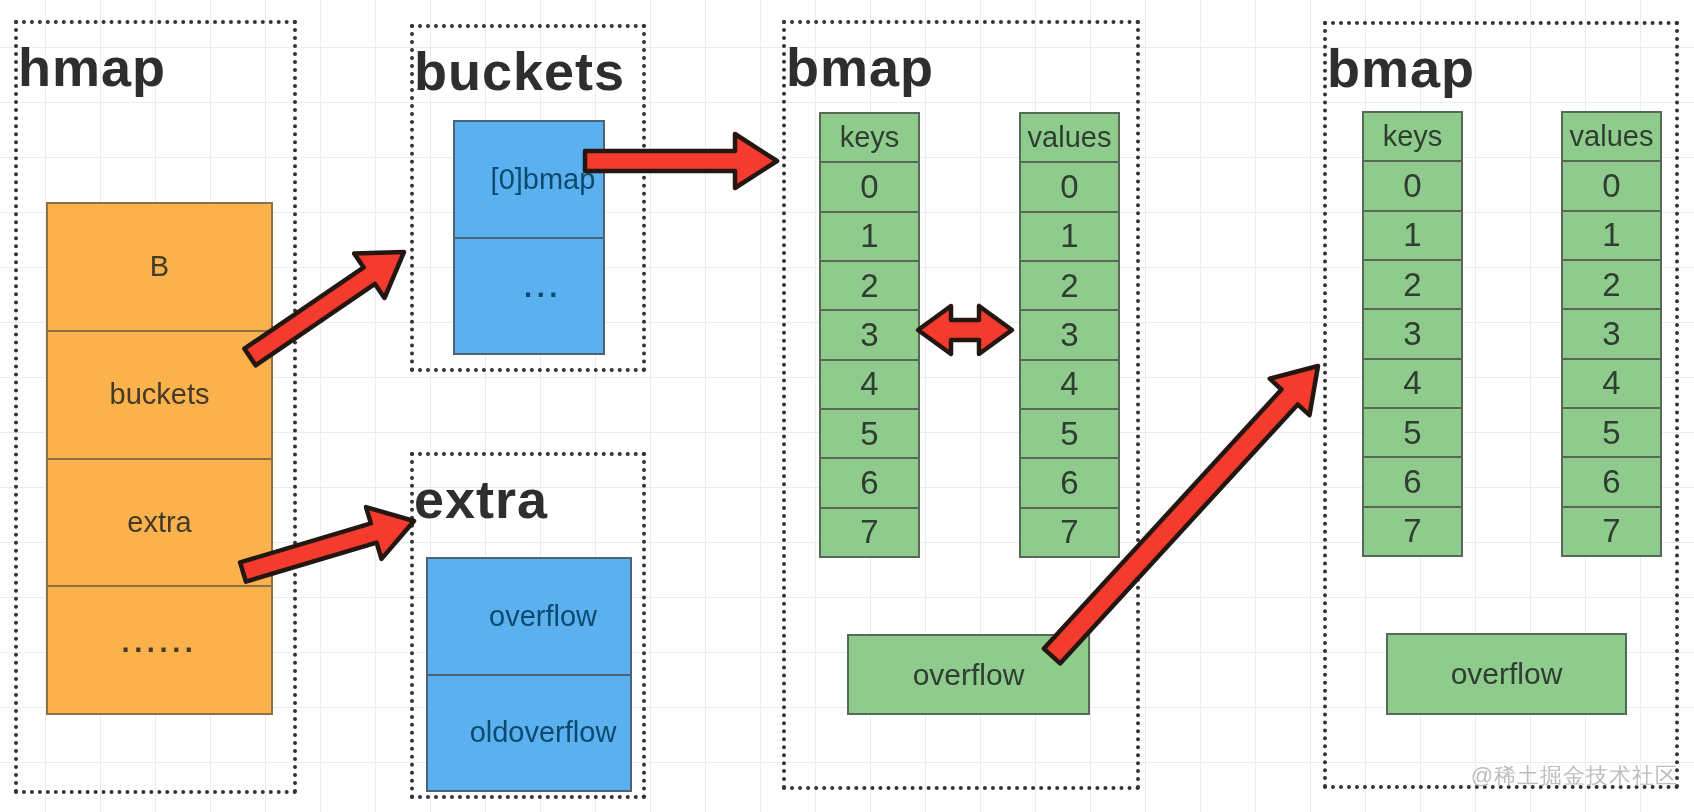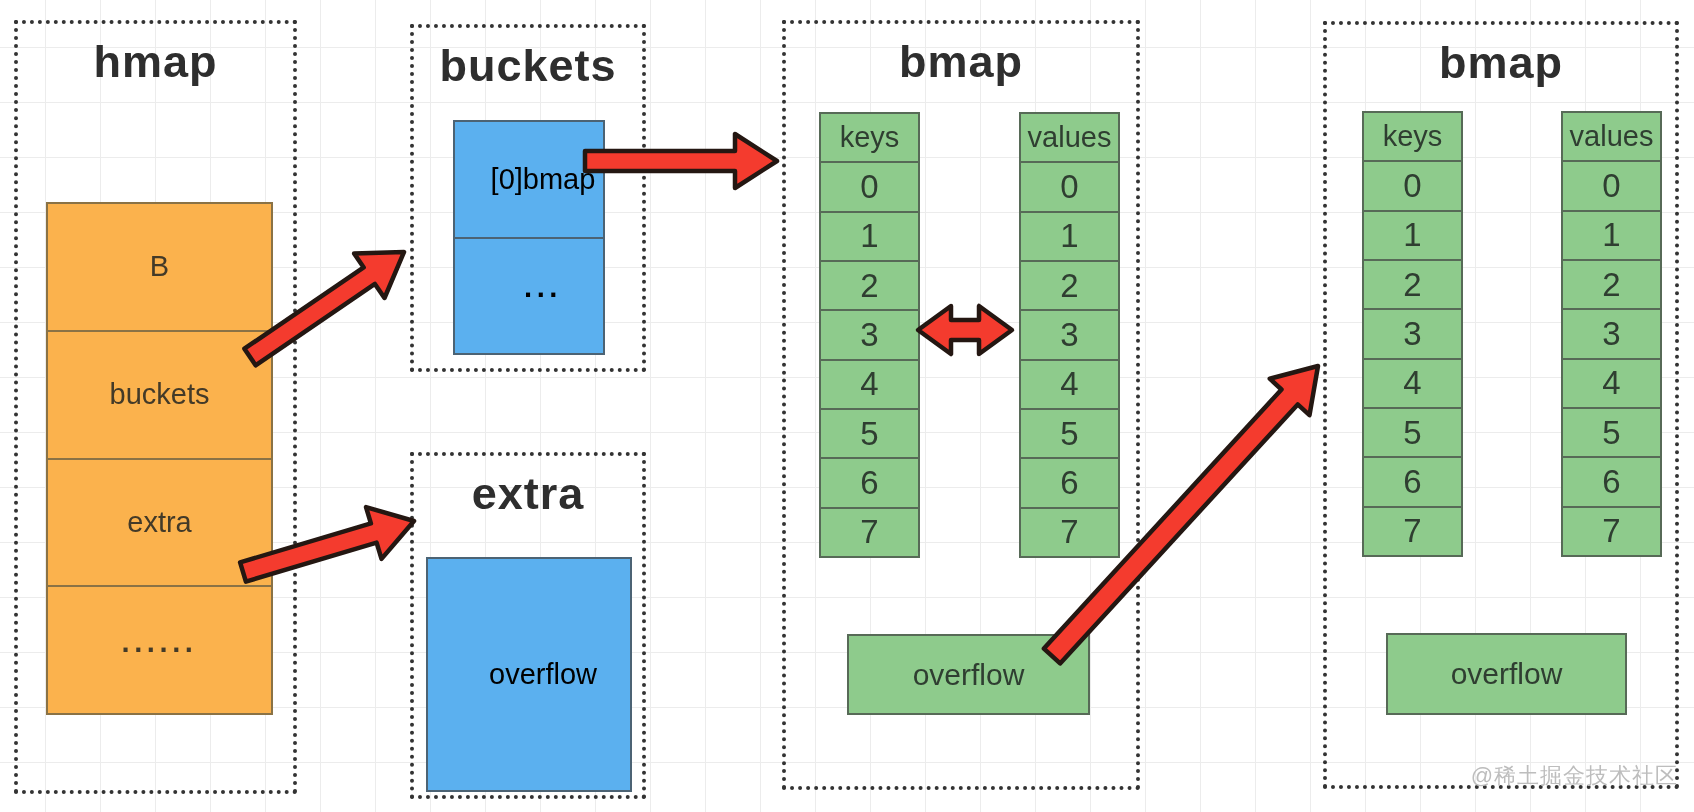--- a/index.html
+++ b/index.html
@@ -25,22 +25,22 @@
     box-sizing:border-box;
     background:transparent;
   }
   #p-hmap   {left:14px;  top:20px; width:283px; height:774px;}
   #p-buckets{left:410px; top:24px; width:236px; height:348px;}
   #p-extra  {left:410px; top:452px;width:236px; height:347px;}
   #p-bmap1  {left:782px; top:20px; width:358px; height:770px;}
   #p-bmap2  {left:1323px;top:21px; width:356px; height:768px;}
   .panel h2{
     margin:12px 0 0 0;
-    text-align:center;
-    font-size:45px;
+    text-align:left;
+    font-size:54px;
     font-weight:700;
     letter-spacing:1px;
     color:#2e2e2e;
   }
   .tbl{
     position:absolute;
     display:flex;
     flex-direction:column;
     box-sizing:border-box;
   }
@@ -53,21 +53,21 @@
     white-space:nowrap;
     overflow:hidden;
   }
   
   .orange{border:2px solid var(--orange-border);}
   .orange .cell{background:var(--orange);border-top:2px solid var(--orange-border);color:#433a28;}
   .orange .cell:first-child{border-top:none;}
   #hmap-table{left:28px;top:178px;width:227px;height:513px;}
   
   .blue{border:2px solid var(--blue-border);}
-  .blue .cell{background:var(--blue);border-top:2px solid var(--blue-border);color:#000000;padding-left:28px;}
+  .blue .cell{background:var(--blue);border-top:2px solid var(--blue-border);color:#0c4a6e;padding-left:28px;}
   .blue .cell:first-child{border-top:none;}
   #buckets-table{left:39px;top:92px;width:152px;height:235px;}
   #extra-table{left:12px;top:101px;width:206px;height:235px;}
   
   .green{border:2px solid var(--green-border);}
   .green .cell{background:var(--green);border-top:2px solid var(--green-border);color:#2f3e31;}
   .green .cell:first-child{border-top:none;}
   .green .cell.num{font-size:33px;}
   .col{width:101px;height:446px;}
   #bmap1-keys  {left:33px; top:88px;}
@@ -118,20 +118,21 @@
     <div class="tbl blue" id="buckets-table">
       <div class="cell">[0]bmap</div>
       <div class="cell dots">···</div>
     </div>
   </section>
 
   <section class="panel" id="p-extra">
     <h2>extra</h2>
     <div class="tbl blue" id="extra-table">
       <div class="cell">overflow</div>
+      <div class="cell">oldoverflow</div>
     </div>
   </section>
 
   <section class="panel" id="p-bmap1">
     <h2>bmap</h2>
     <div class="tbl green col" id="bmap1-keys">
       <div class="cell">keys</div>
       <div class="cell num">0</div>
       <div class="cell num">1</div>
       <div class="cell num">2</div>

